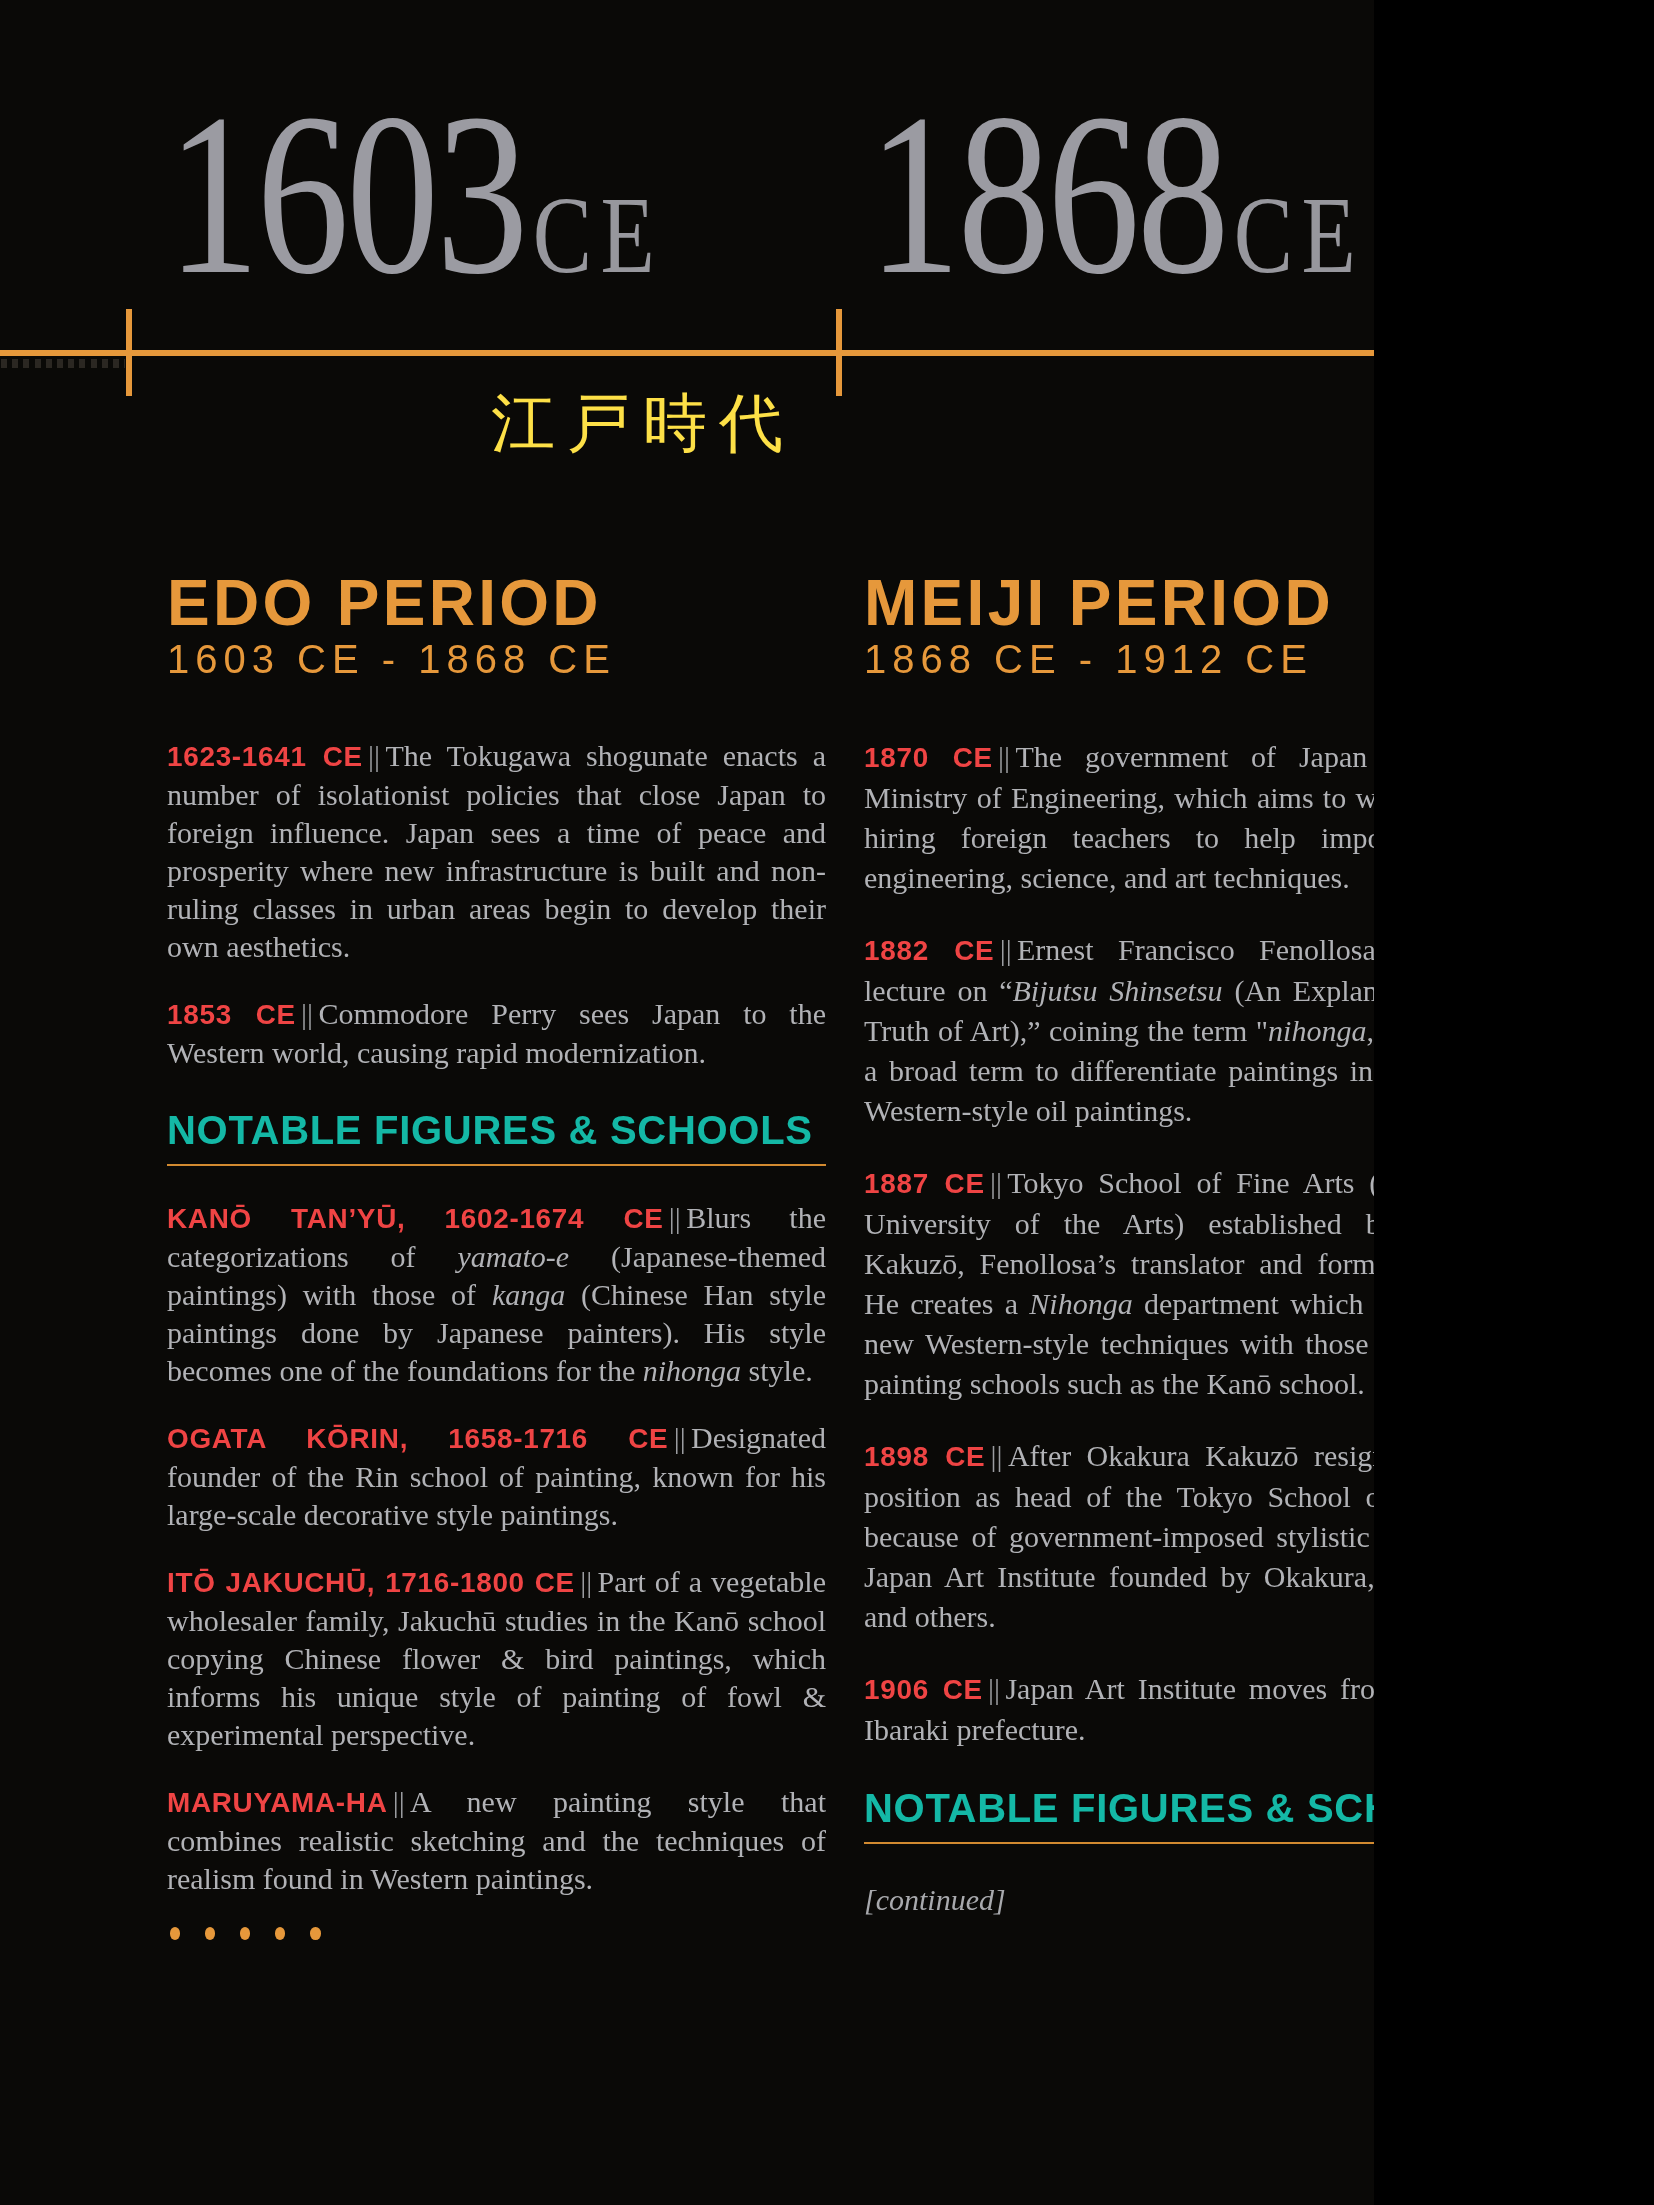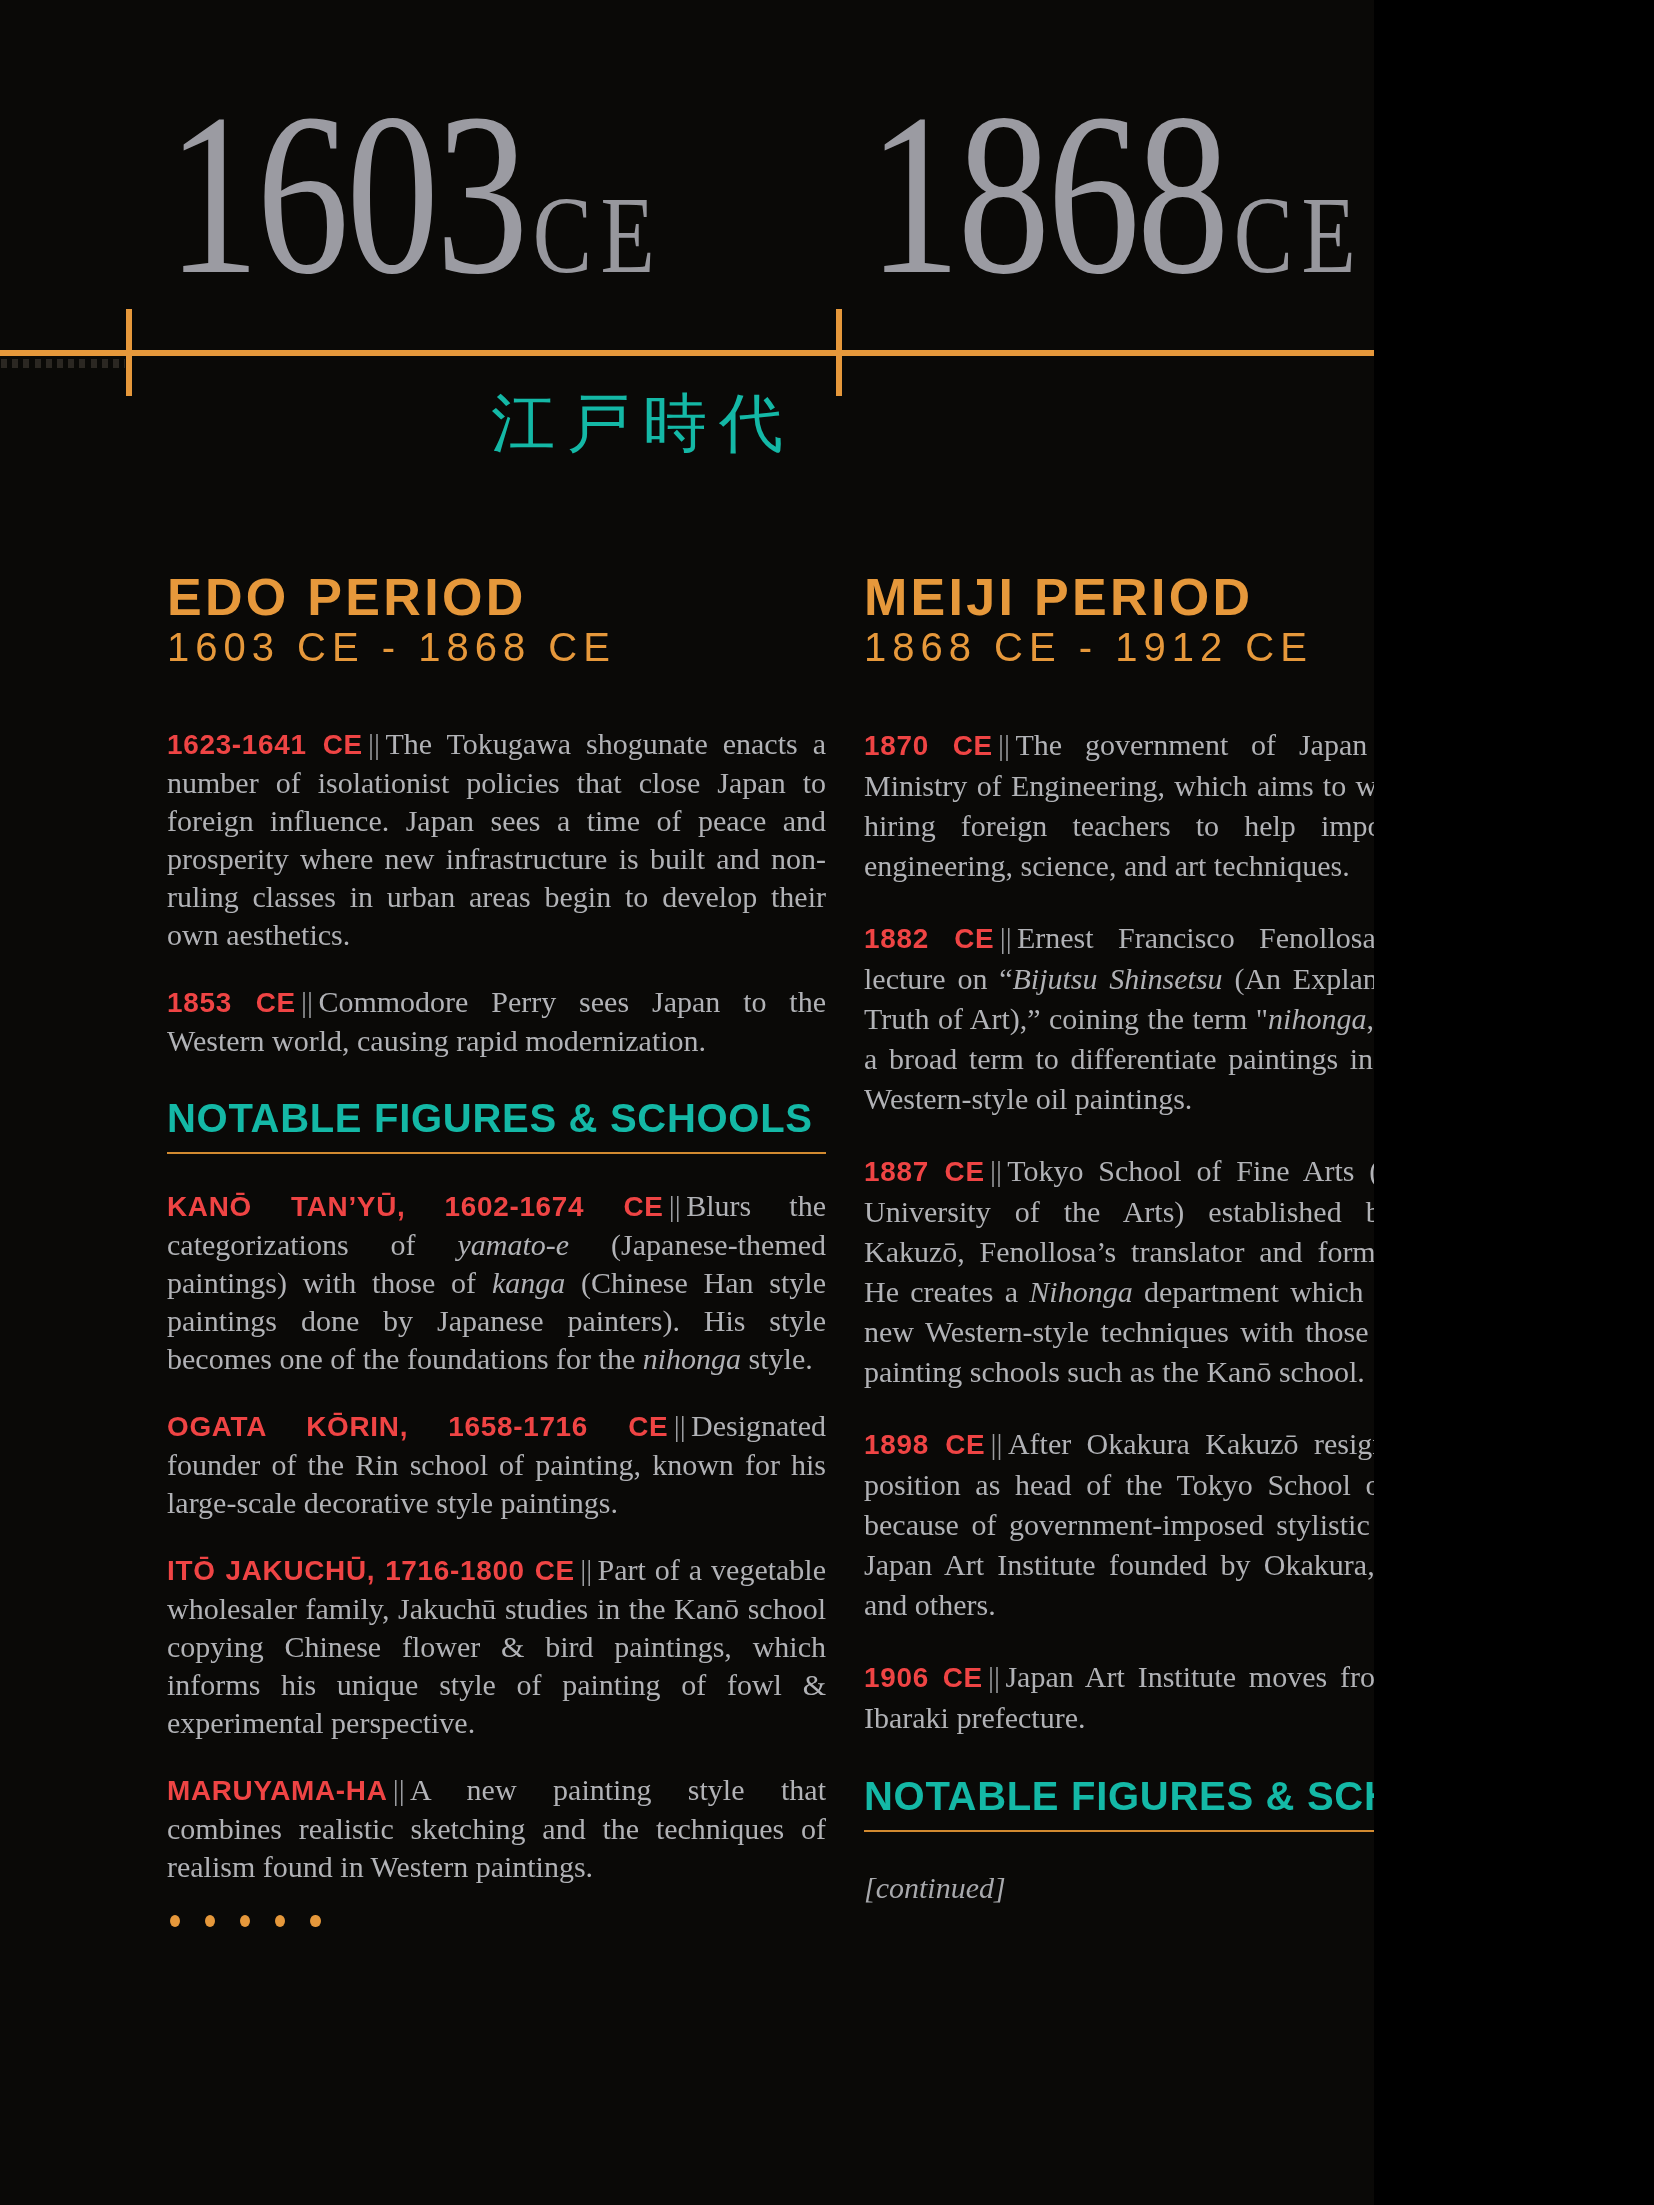--- a/index.html
+++ b/index.html
@@ -54,39 +54,39 @@
     width:124px;height:8.6px;
     background:repeating-linear-gradient(90deg,#2b2722 0 6px,transparent 6px 11.2px);
   }
 
   
   .era-jp{
     position:absolute;top:388px;
     font-family:"DejaVu Sans", sans-serif;
     font-size:64px;line-height:1.1;
     letter-spacing:12px;
-    color:#14b8a6;
+    color:#fde047;
     white-space:nowrap;
   }
   .jp-left{left:491px;}
   .jp-right{left:1203px;}
 
   
   .column{
     position:absolute;top:570px;
     width:659px;
   }
   .col-left{left:167px;}
   .col-right{left:864px;}
 
   .period-title{
     margin:0;
     font-family:"Liberation Sans", sans-serif;
     font-weight:700;
-    font-size:52px;line-height:1.05;
+    font-size:64px;line-height:1.05;
     letter-spacing:3.3px;
     color:#e6983b;
   }
   .period-range{
     font-family:"Liberation Sans", sans-serif;
     font-weight:400;
     font-size:40px;line-height:1.1;
     letter-spacing:6px;
     color:#e6983b;
     white-space:nowrap;

